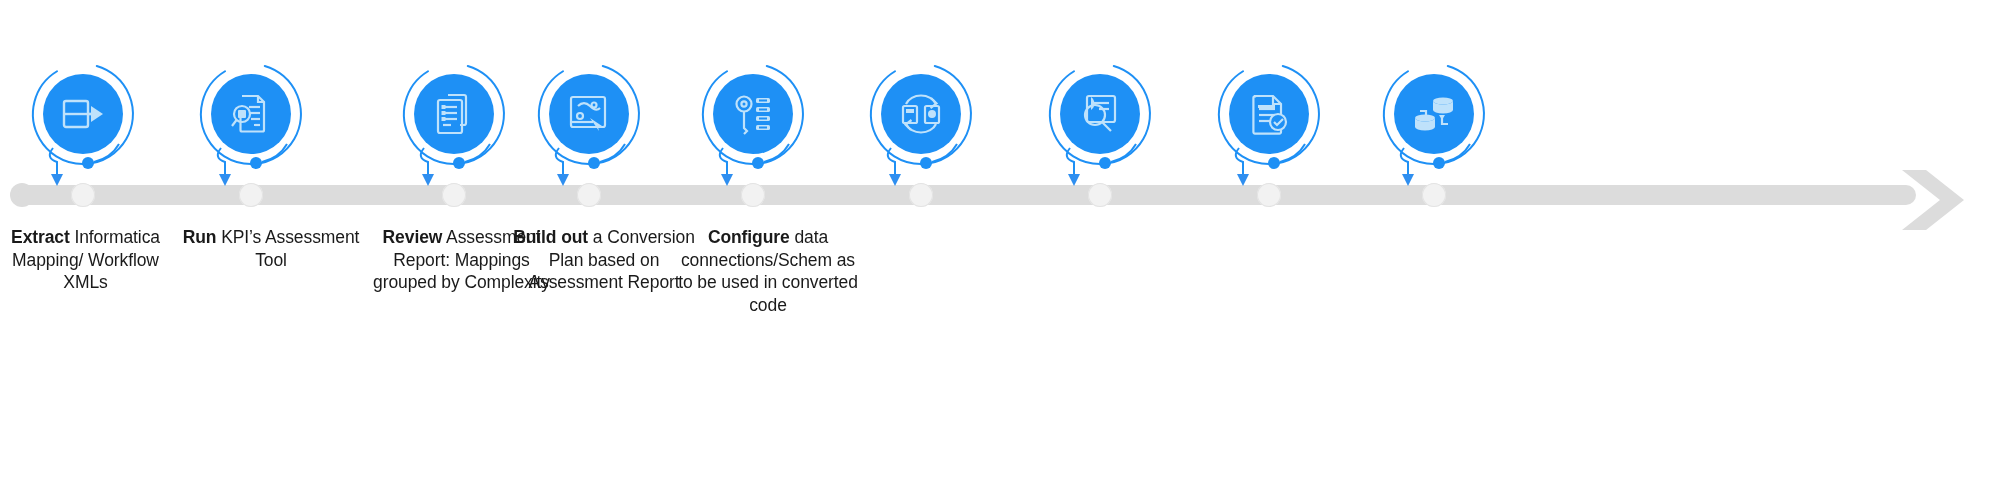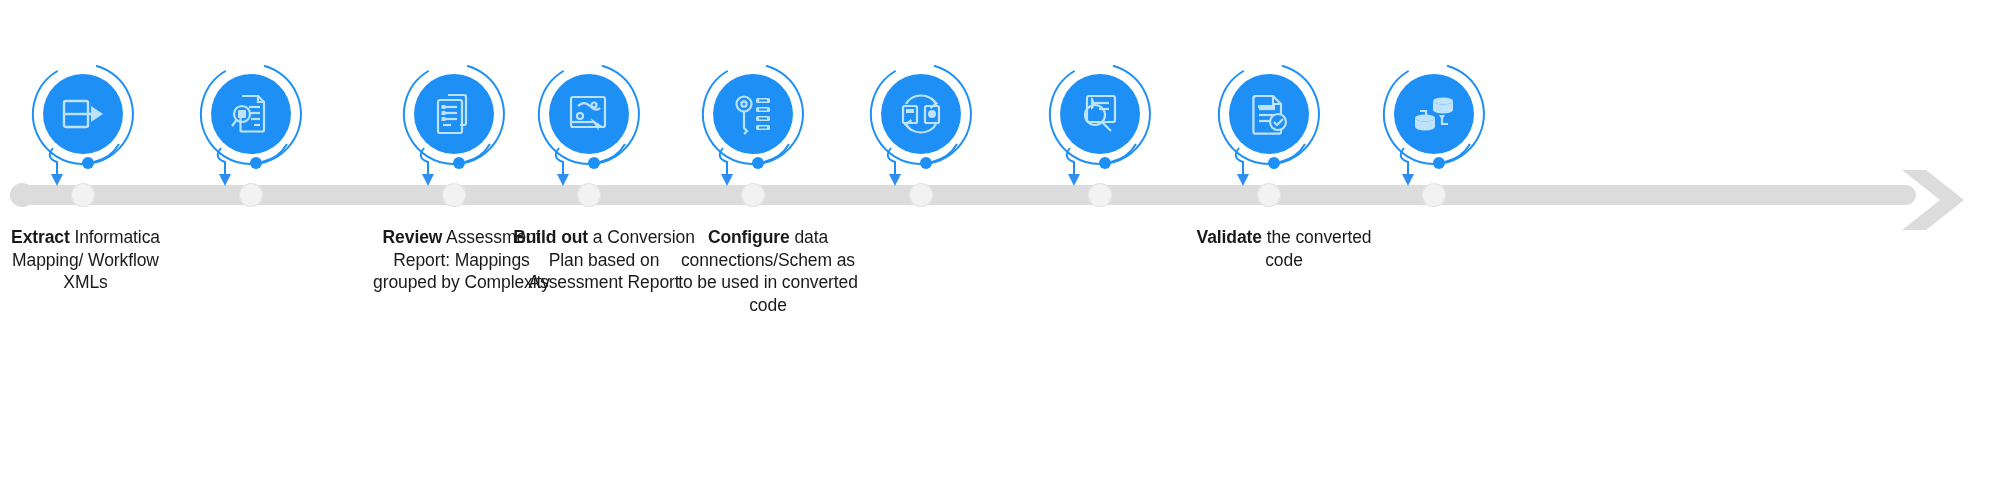--- a/index.html
+++ b/index.html
@@ -154,20 +154,21 @@
                 <line x1="21" y1="26" x2="30" y2="26"></line>
                 <line x1="24" y1="32" x2="30" y2="32"></line>
                 <circle cx="12" cy="21" r="8"></circle>
                 <line x1="6.5" y1="27" x2="2" y2="33"></line>
               </g>
               <rect x="8" y="17" width="8" height="8" rx="1" fill="#bfe2fb"></rect>
             </svg>
           </div>
         </div>
         <div class="rail-dot"></div>
+        <div class="caption"><b>Run</b><span> KPI’s Assessment Tool</span></div>
       </div>
       <div class="step" style="left: 329.5px; width: 175px; margin-left: 37px;">
         <div class="node">
           <svg width="104" height="124" viewBox="0 0 104 124">
             <path d="M52 2 A50 50 0 1 1 51.9 2" fill="none" stroke="#1e90f5" stroke-width="2" stroke-dasharray="272 42" stroke-dashoffset="-14" stroke-linecap="round"></path>
             <path d="M22 86 Q14 96 26 100 L26 116" fill="none" stroke="#1e90f5" stroke-width="2"></path>
             <path d="M20 112 L26 124 L32 112 Z" fill="#2f8ff0"></path>
             <circle cx="57" cy="101" r="6" fill="#1e90f5"></circle>
             <path d="M63 100 Q80 96 88 82" fill="none" stroke="#1e90f5" stroke-width="2"></path>
           </svg>
@@ -317,21 +318,20 @@
                 <line x1="10" y1="22" x2="26" y2="22"></line>
                 <line x1="10" y1="28" x2="22" y2="28"></line>
                 <circle cx="29" cy="29" r="8" fill="#1e90f5"></circle>
                 <path d="M25 29 l3 3 l6 -6"></path>
               </g>
               <rect x="9" y="12" width="17" height="3" fill="#bfe2fb"></rect>
             </svg>
           </div>
         </div>
         <div class="rail-dot"></div>
-        <div class="caption"><b>Validate</b><span> the converted code</span></div>
       </div>
       <div class="step" style="left: 1346.5px; width: 175px;">
         <div class="node">
           <svg width="104" height="124" viewBox="0 0 104 124">
             <path d="M52 2 A50 50 0 1 1 51.9 2" fill="none" stroke="#1e90f5" stroke-width="2" stroke-dasharray="272 42" stroke-dashoffset="-14" stroke-linecap="round"></path>
             <path d="M22 86 Q14 96 26 100 L26 116" fill="none" stroke="#1e90f5" stroke-width="2"></path>
             <path d="M20 112 L26 124 L32 112 Z" fill="#2f8ff0"></path>
             <circle cx="57" cy="101" r="6" fill="#1e90f5"></circle>
             <path d="M63 100 Q80 96 88 82" fill="none" stroke="#1e90f5" stroke-width="2"></path>
           </svg>

